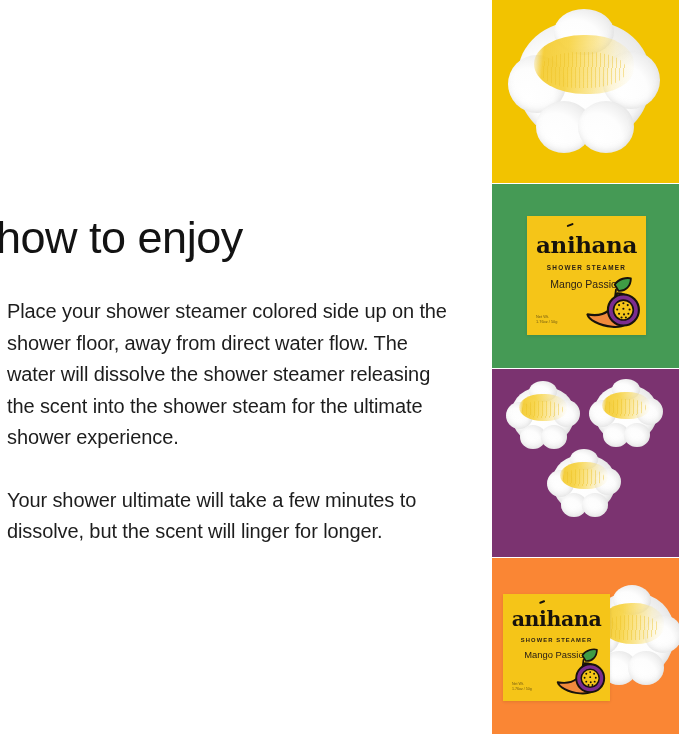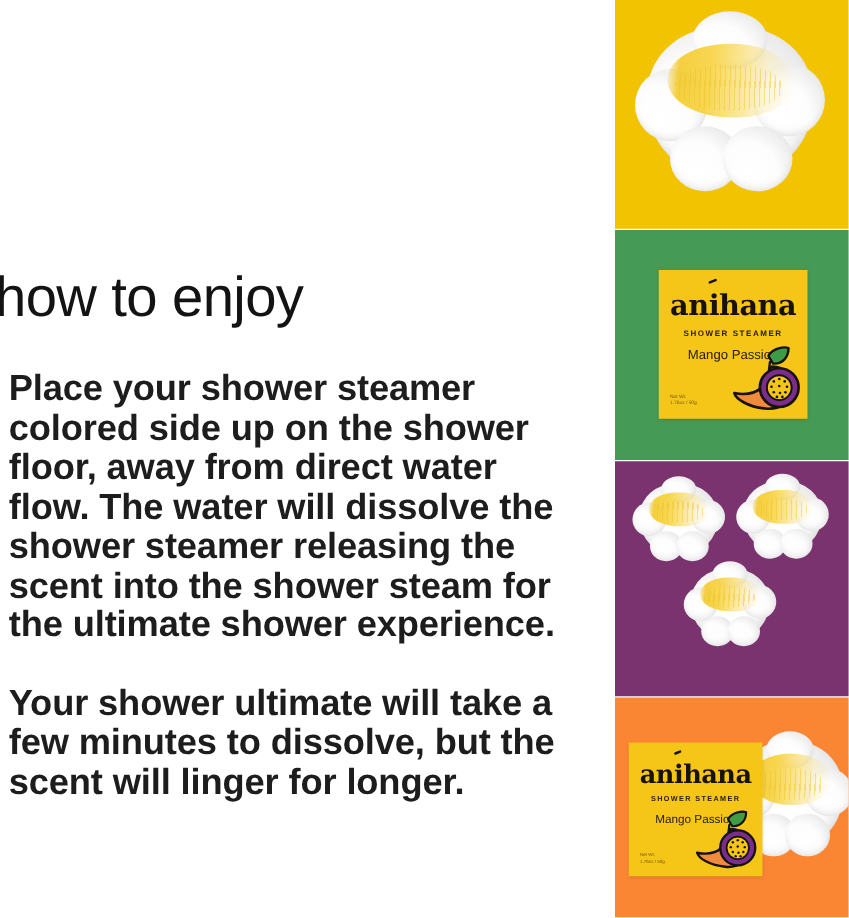--- a/index.html
+++ b/index.html
@@ -47,22 +47,22 @@
   }
   .body-copy {
     position: absolute;
     left: 7px;
     top: 296px;
     width: 452px;
   }
   .para {
     margin: 0;
     font-family: "Liberation Sans", sans-serif;
-    font-size: 29px;
-    font-weight: 700;
+    font-size: 20px;
+    font-weight: 400;
     line-height: 31.5px;
     letter-spacing: -0.1px;
     color: #1d1d1d;
   }
   .para + .para {
     margin-top: 31px;
   }
 
   
   .image-strip {

